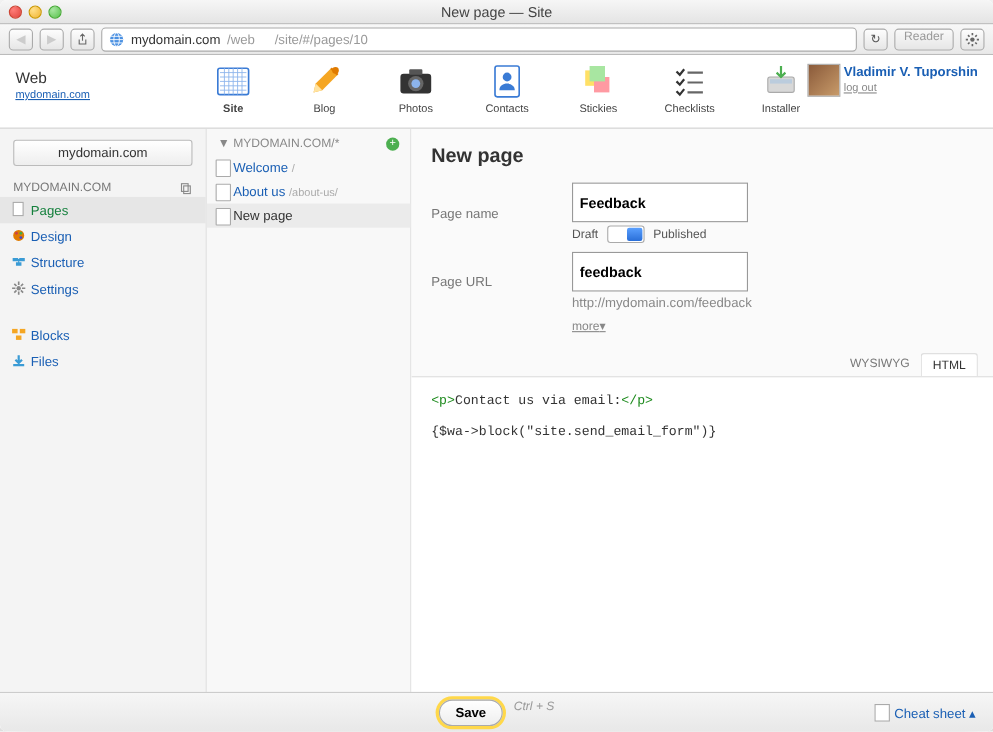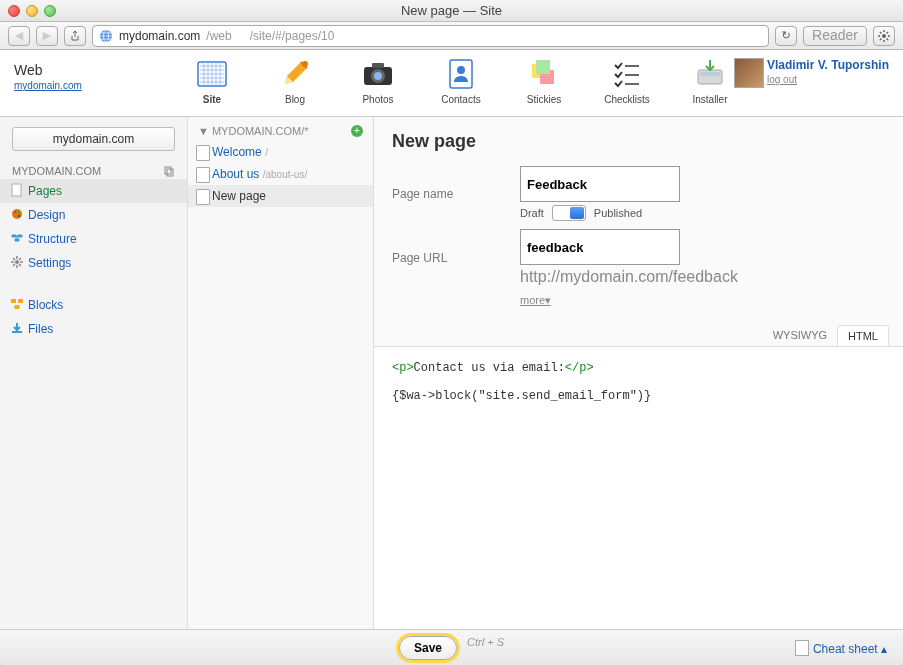--- a/index.html
+++ b/index.html
@@ -15,21 +15,21 @@
 .tr-grn { background: radial-gradient(circle at 30% 30%, #a8e6a1, #58c24c); border: 1px solid #4a3; }
 .title { position: absolute; left: 0; right: 0; text-align: center; font-size: 13px; color: #444; }
 
 
 .toolbar { height: 28px; background: linear-gradient(#f8f8f8,#e9e9e9); border-bottom: 1px solid #bbb; display: flex; align-items: center; padding: 0 8px; gap: 6px; }
 .tb-btn { height: 20px; min-width: 26px; background: linear-gradient(#fdfdfd,#e6e6e6); border: 1px solid #aaa; border-radius: 4px; display: inline-flex; align-items: center; justify-content: center; font-size: 11px; color: #555; }
 .tb-btn.small { min-width: 22px; }
 .urlbar { flex: 1; height: 22px; background: #fff; border: 1px solid #aaa; border-radius: 4px; display: flex; align-items: center; padding: 0 6px; gap: 6px; font-size: 12px; color: #333; overflow: hidden; }
 .urlbar .globe { width: 14px; height: 14px; }
 .urlbar .path { color: #999; }
-.tb-reader { height: 20px; padding: 0 8px; background: linear-gradient(#f9f9f9,#e6e6e6); border: 1px solid #aaa; border-radius: 4px; color: #999; font-size: 14px; }
+.tb-reader { height: 20px; padding: 0 8px; background: linear-gradient(#f9f9f9,#e6e6e6); border: 1px solid #aaa; border-radius: 4px; color: #999; font-size: 11px; }
 .tb-disabled { color: #ccc; }
 
 
 .content { flex: 1; display: flex; flex-direction: column; background: #fff; overflow: hidden; }
 .header-row { height: 66px; display: flex; align-items: flex-start; padding: 6px 14px 0 14px; }
 .brand { width: 174px; padding-top: 6px; }
 .brand .name { font-size: 14px; color: #333; }
 .brand .link { font-size: 10px; color: #1a5fb4; text-decoration: underline; }
 .apps { display: flex; gap: 35px; }
 .app { width: 48px; text-align: center; cursor: pointer; }
@@ -65,21 +65,21 @@
 .editcol { flex: 1; background: #fafafa; display: flex; flex-direction: column; overflow: hidden; }
 .editcol .hdr { padding: 14px 18px 10px 18px; }
 .editcol h2 { font-size: 18px; font-weight: bold; margin-bottom: 14px; }
 .frow { display: flex; align-items: center; margin-bottom: 8px; font-size: 12px; }
 .frow .lbl { width: 128px; color: #777; }
 .frow input[type=text] { width: 160px; height: 36px; border: 1px solid #999; padding: 2px 6px; font-size: 13px; font-family: inherit; }
 .frow .fval { display: flex; flex-direction: column; gap: 3px; }
 .toggle-row { display: flex; align-items: center; gap: 8px; font-size: 11px; color: #555; }
 .switch { width: 34px; height: 16px; background: #fff; border: 1px solid #aaa; border-radius: 3px; position: relative; }
 .switch::after { content: ""; position: absolute; right: 1px; top: 1px; width: 14px; height: 12px; background: linear-gradient(#5aa0ff,#2a6fd8); border-radius: 2px; }
-.urlhint { font-size: 16px; color: #888; }
+.urlhint { font-size: 12px; color: #888; }
 .morelink { font-size: 11px; color: #888; text-decoration: underline; }
 .tabs { display: flex; justify-content: flex-end; padding: 0 14px; }
 .tabs .tab { padding: 4px 10px; font-size: 11px; color: #777; cursor: pointer; }
 .tabs .tab.active { background: #fff; border: 1px solid #ddd; border-bottom: none; color: #333; border-radius: 3px 3px 0 0; }
 .editor { flex: 1; background: #fff; border-top: 1px solid #ddd; padding: 14px 18px; font-family: "Menlo","Courier New",monospace; font-size: 12px; color: #333; white-space: pre; overflow: auto; }
 .editor .tag { color: #1c8a1c; }
 
 
 .footer { height: 36px; background: linear-gradient(#f6f6f6,#e8e8e8); border-top: 1px solid #ccc; display: flex; align-items: center; padding: 0 16px; position: relative; }
 .save-btn { margin: 0 auto; display: flex; align-items: flex-start; gap: 10px; }

